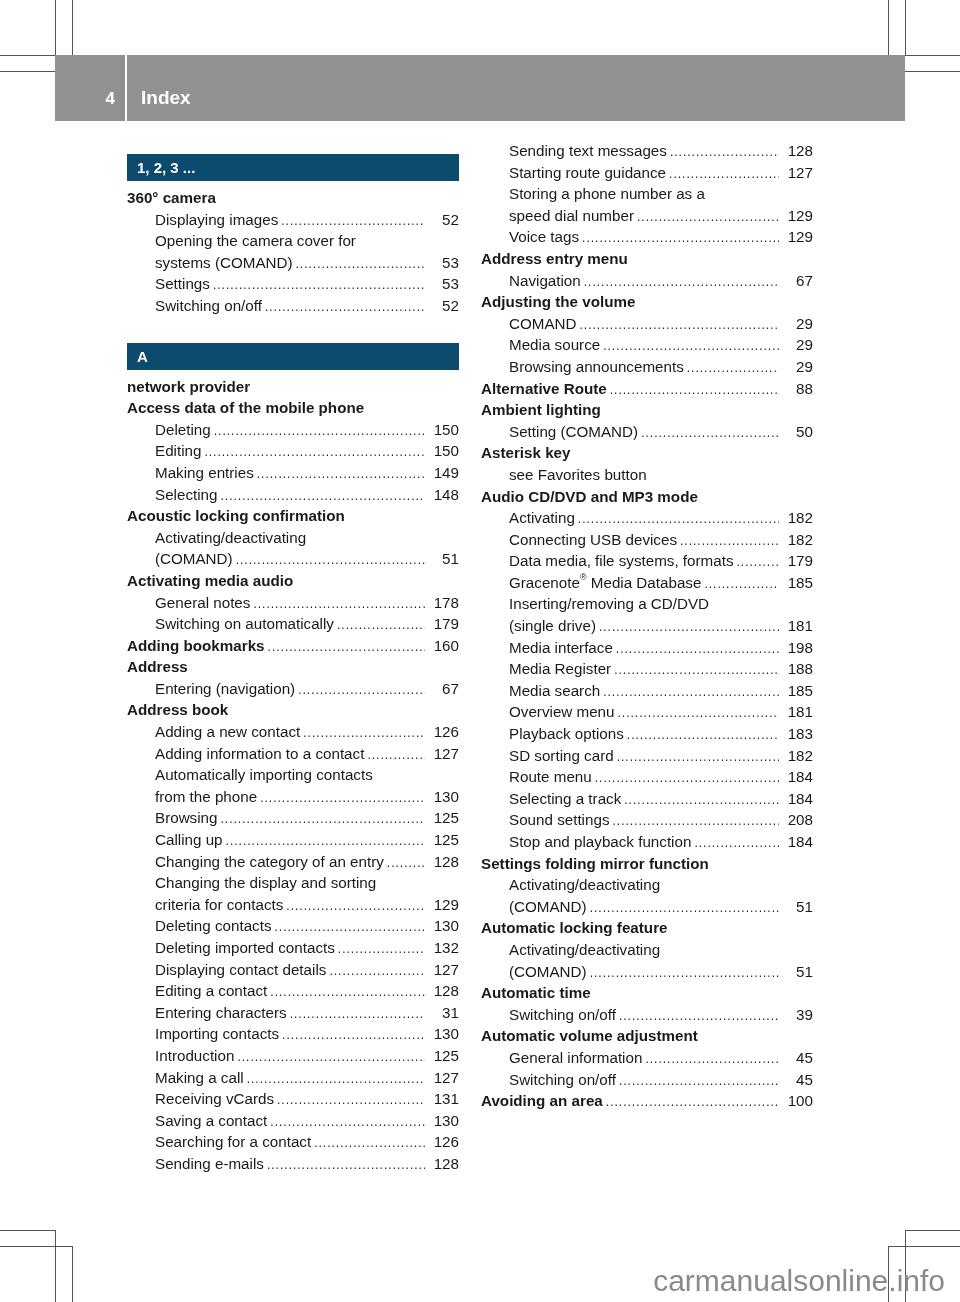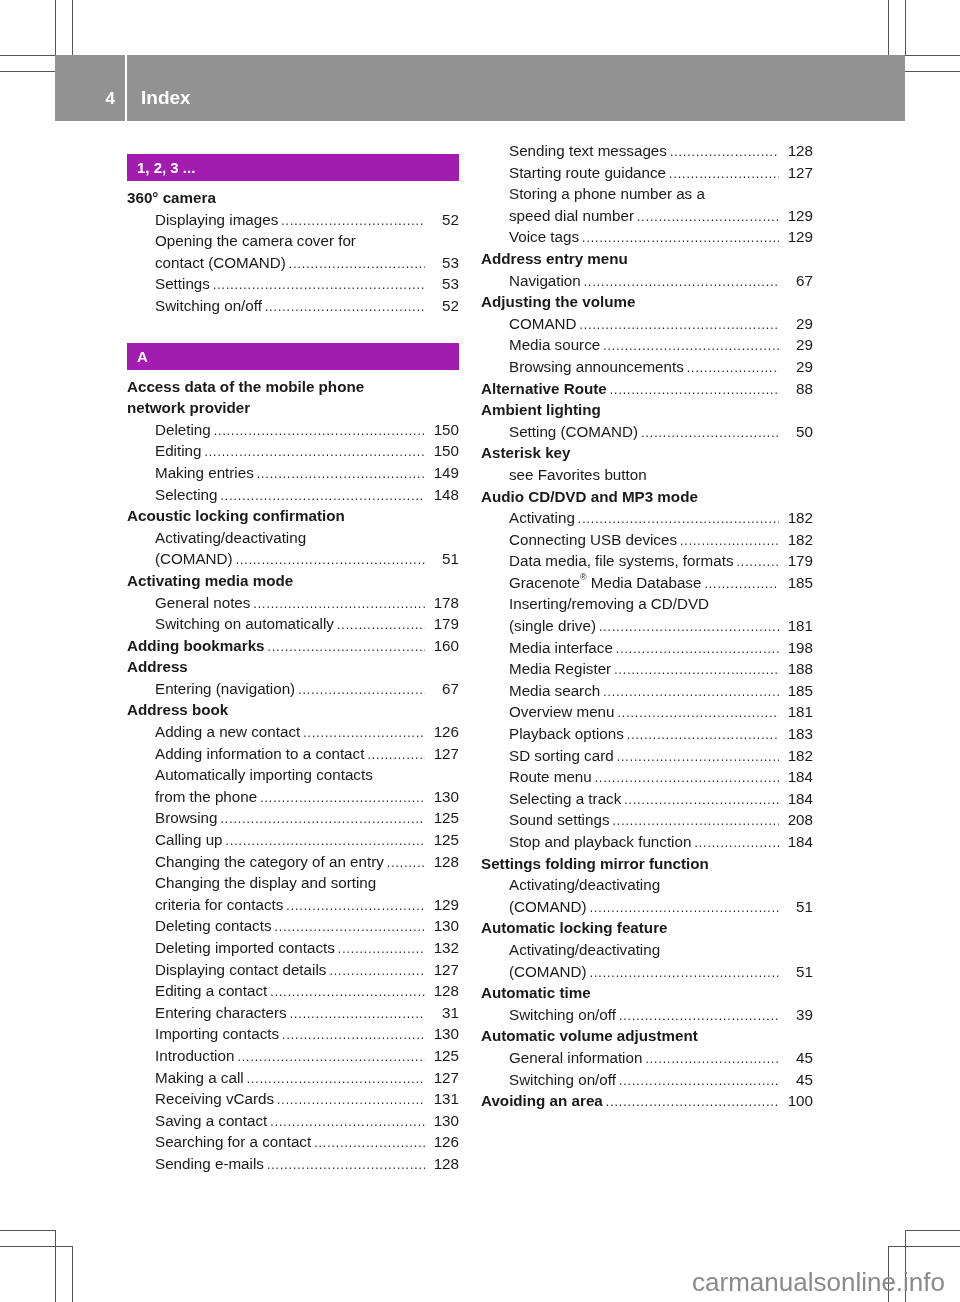--- a/index.html
+++ b/index.html
@@ -22,42 +22,42 @@
     color: #ffffff; font-weight: bold; font-size: 17px;
   }
   .header-title {
     position: absolute; left: 141px; top: 87px;
     color: #ffffff; font-weight: bold; font-size: 19px;
   }
   .col { position: absolute; width: 332px; }
   .col.left { left: 127px; top: 154px; }
   .col.right { left: 481px; top: 140px; }
   .section-bar {
-    background: #a21caf; color: #ffffff; font-weight: bold; font-size: 15px;
+    background: #0c4a6e; color: #ffffff; font-weight: bold; font-size: 15px;
     height: 27px; line-height: 27px; padding-left: 10px; margin-bottom: 6px;
   }
   .spacer { height: 26px; }
   .line {
     font-size: 15.2px; line-height: 21.6px; height: 21.6px;
     display: flex; align-items: baseline; white-space: nowrap;
   }
   .line.main { font-weight: bold; padding-left: 0; }
   .line.sub { padding-left: 28px; }
   .line .label { flex: 0 0 auto; }
   .line .dots {
     flex: 1 1 auto; overflow: hidden; margin: 0 4px 0 3px; font-weight: normal;
     letter-spacing: 1px; color: #1a1a1a; font-size: 12px;
   }
   .line .dots::before {
     content: "..................................................................................................................................";
   }
   .line .page { flex: 0 0 auto; font-weight: normal; text-align: right; min-width: 30px; }
   sup { font-size: 9px; vertical-align: top; line-height: 1; position: relative; top: 1px; }
   .watermark {
-    position: absolute; right: 15px; bottom: 4px; color: #8a8a8a; font-size: 26px;
+    position: absolute; right: 15px; bottom: 4px; color: #8a8a8a; font-size: 30px;
     font-family: "Liberation Sans", sans-serif;
   }
 </style>
 </head>
 <body>
 
 <div class="crop" style="left:55px;top:0;width:1px;height:55px"></div>
 <div class="crop" style="left:72px;top:0;width:1px;height:55px"></div>
 <div class="crop" style="left:0;top:55px;width:55px;height:1px"></div>
 <div class="crop" style="left:0;top:71px;width:55px;height:1px"></div>
@@ -86,42 +86,42 @@
     </div>
     <div class="line sub">
       <span class="label"><span>Displaying images</span></span>
       <span class="dots"></span>
       <span class="page">52</span>
     </div>
     <div class="line sub">
       <span class="label"><span>Opening the camera cover for</span></span>
     </div>
     <div class="line sub">
-      <span class="label"><span>contact (COMAND)</span></span>
+      <span class="label"><span>systems (COMAND)</span></span>
       <span class="dots"></span>
       <span class="page">53</span>
     </div>
     <div class="line sub">
       <span class="label"><span>Settings</span></span>
       <span class="dots"></span>
       <span class="page">53</span>
     </div>
     <div class="line sub">
       <span class="label"><span>Switching on/off</span></span>
       <span class="dots"></span>
       <span class="page">52</span>
     </div>
     <div class="spacer"></div>
     <div class="section-bar">A</div>
     <div class="line main">
+      <span class="label"><span>network provider</span></span>
+    </div>
+    <div class="line main">
       <span class="label"><span>Access data of the mobile phone</span></span>
     </div>
-    <div class="line main">
-      <span class="label"><span>network provider</span></span>
-    </div>
     <div class="line sub">
       <span class="label"><span>Deleting</span></span>
       <span class="dots"></span>
       <span class="page">150</span>
     </div>
     <div class="line sub">
       <span class="label"><span>Editing</span></span>
       <span class="dots"></span>
       <span class="page">150</span>
     </div>
@@ -140,21 +140,21 @@
     </div>
     <div class="line sub">
       <span class="label"><span>Activating/deactivating</span></span>
     </div>
     <div class="line sub">
       <span class="label"><span>(COMAND)</span></span>
       <span class="dots"></span>
       <span class="page">51</span>
     </div>
     <div class="line main">
-      <span class="label"><span>Activating media mode</span></span>
+      <span class="label"><span>Activating media audio</span></span>
     </div>
     <div class="line sub">
       <span class="label"><span>General notes</span></span>
       <span class="dots"></span>
       <span class="page">178</span>
     </div>
     <div class="line sub">
       <span class="label"><span>Switching on automatically</span></span>
       <span class="dots"></span>
       <span class="page">179</span>

